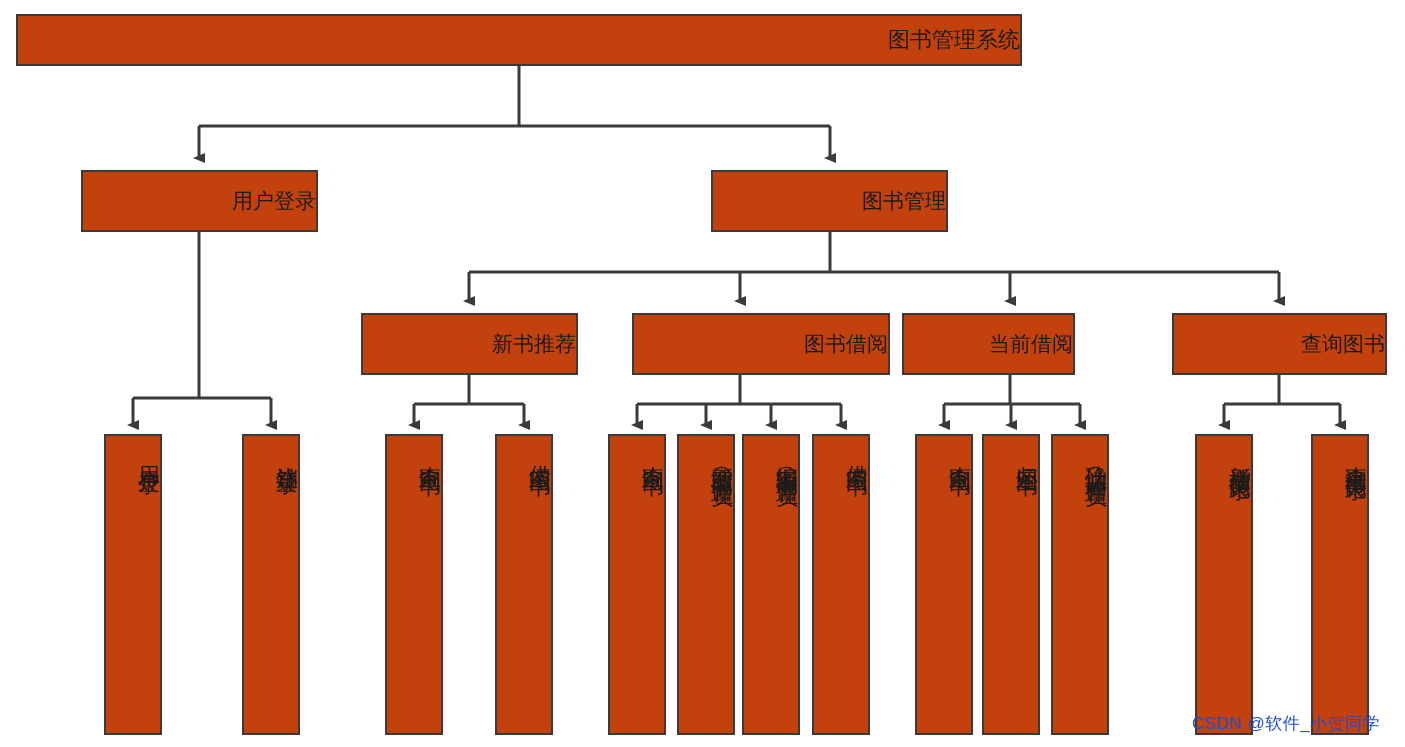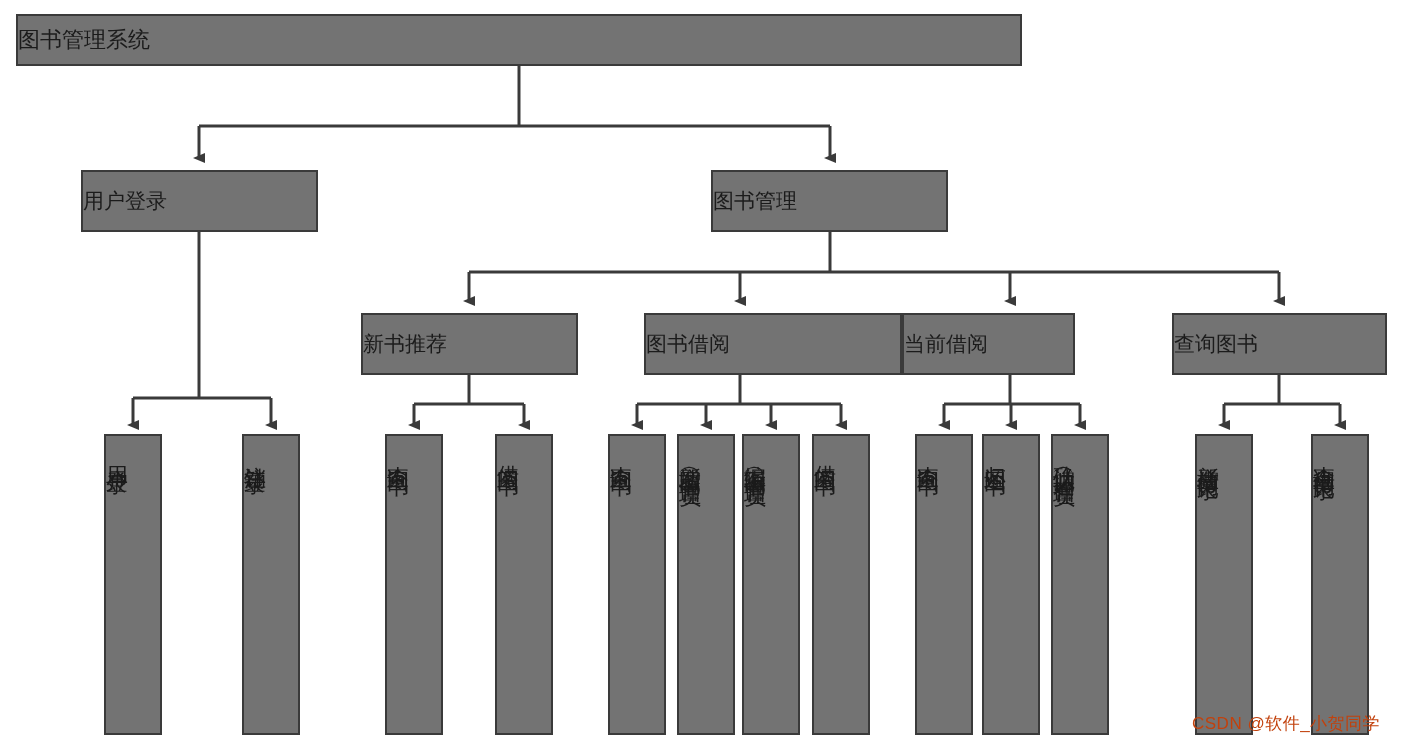--- a/index.html
+++ b/index.html
@@ -7,25 +7,25 @@
     width:1405px;height:747px;
     background:#ffffff;
     font-family:"Liberation Sans","DejaVu Sans",sans-serif;
     overflow:hidden;
     position:relative;
   }
   #diagram{position:absolute;left:0;top:0;width:1405px;height:747px;}
   .node{
     position:absolute;
     box-sizing:border-box;
-    background:#737373;
+    background:#c2410c;
     border:2.5px solid #3a3a3a;
     display:flex;
     align-items:center;
-    justify-content:flex-start;
+    justify-content:flex-end;
     color:#1b1b1b;
     z-index:3;
   }
   .node .lbl{
     display:block;
     text-align:center;
     line-height:1.12;
     white-space:nowrap;
   }
   .h-node .lbl{font-size:21px;}
@@ -39,21 +39,21 @@
     text-orientation:upright;
     font-size:22px;
     letter-spacing:3px;
     line-height:1;
   }
   svg.edges{position:absolute;left:0;top:0;width:1405px;height:747px;z-index:1;}
   .watermark{
     position:absolute;
     left:1192px;top:712px;
     font-size:17px;
-    color:#c2410c;
+    color:#1d4ed8;
     letter-spacing:0.5px;
     white-space:nowrap;
     z-index:5;
   }
 </style>
 </head>
 <body>
 
 <div id="diagram">
 
@@ -114,21 +114,21 @@
   <div class="node h-node" style="left:81px;top:170px;width:237px;height:62px;">
     <span class="lbl">用户登录</span>
   </div>
   <div class="node h-node" style="left:361px;top:313px;width:217px;height:62px;">
     <span class="lbl">新书推荐</span>
   </div>
 
   <div class="node h-node" style="left:711px;top:170px;width:237px;height:62px;">
     <span class="lbl">图书管理</span>
   </div>
-  <div class="node h-node" style="left:632px;top:313px;width:258px;height:62px;margin-left:12px;">
+  <div class="node h-node" style="left:632px;top:313px;width:258px;height:62px;">
     <span class="lbl">图书借阅</span>
   </div>
   <div class="node h-node" style="left:902px;top:313px;width:173px;height:62px;">
     <span class="lbl">当前借阅</span>
   </div>
   <div class="node h-node" style="left:1172px;top:313px;width:215px;height:62px;">
     <span class="lbl">查询图书</span>
   </div>
 
   <div class="node leaf" style="left:104px;top:434px;width:58px;height:301px;">

